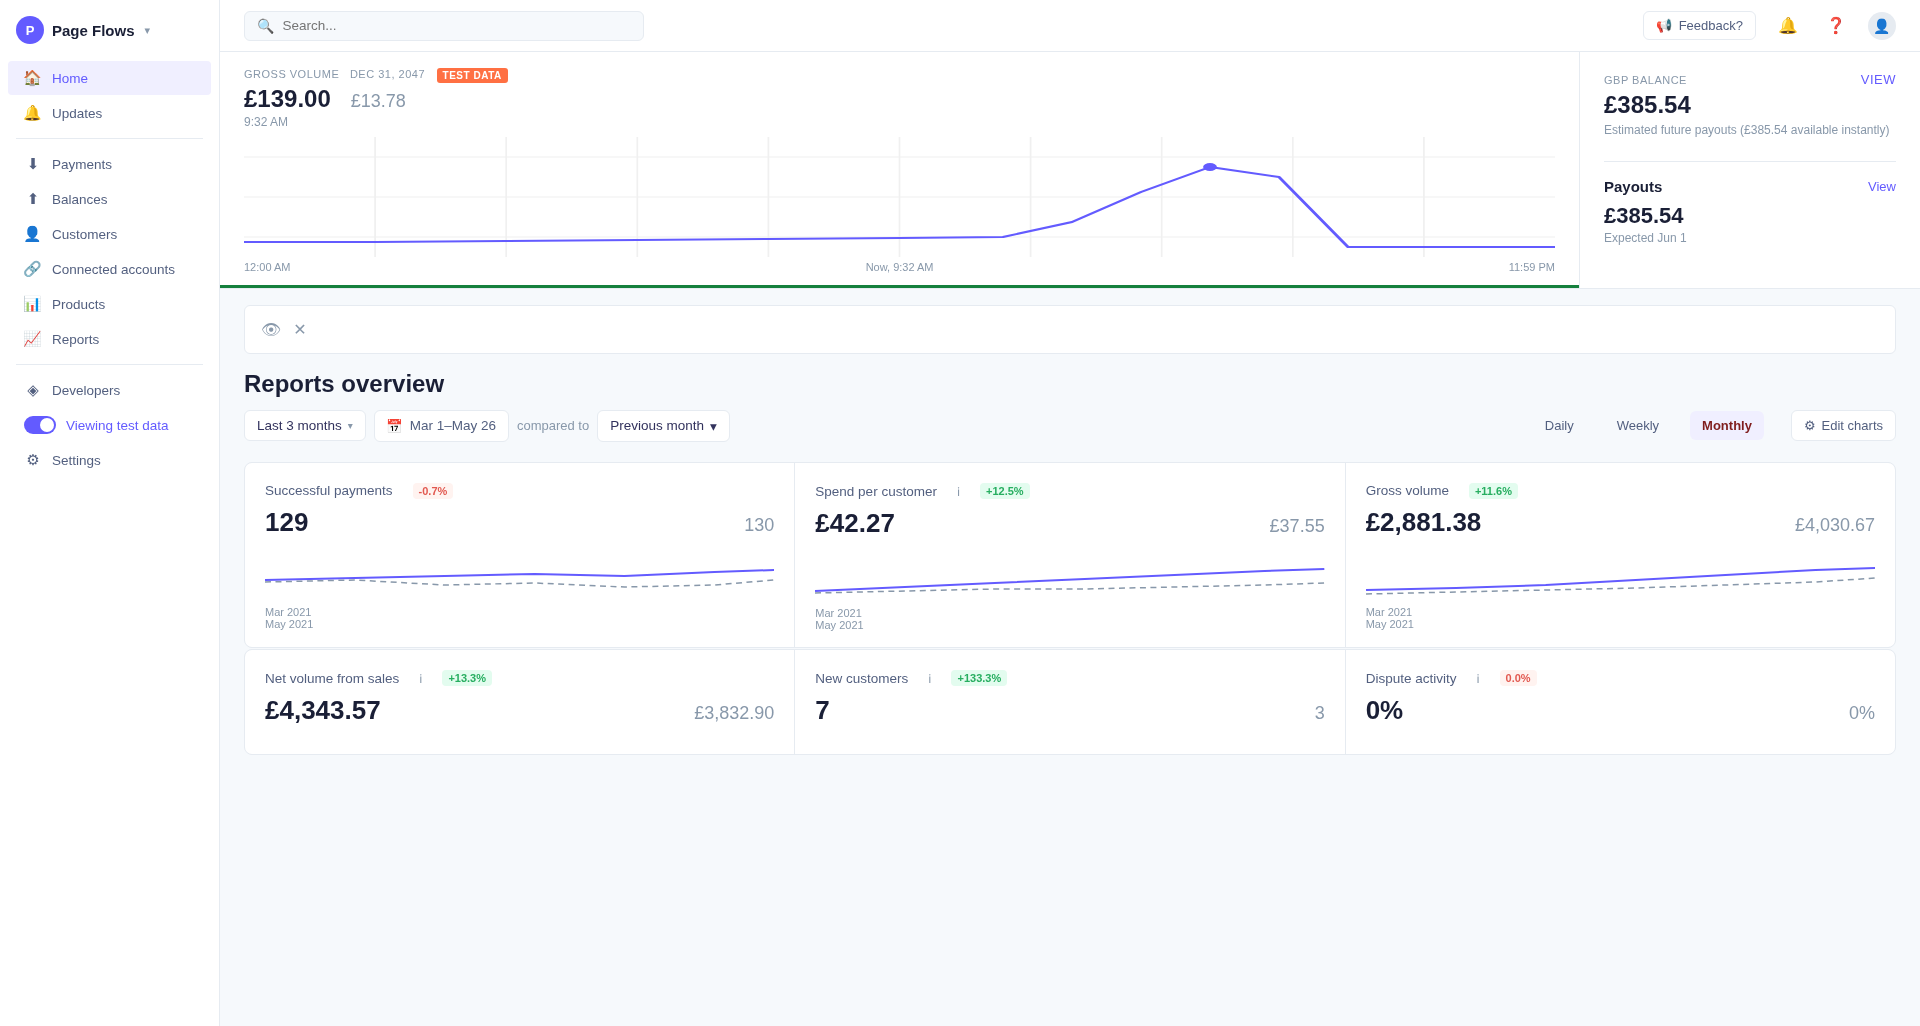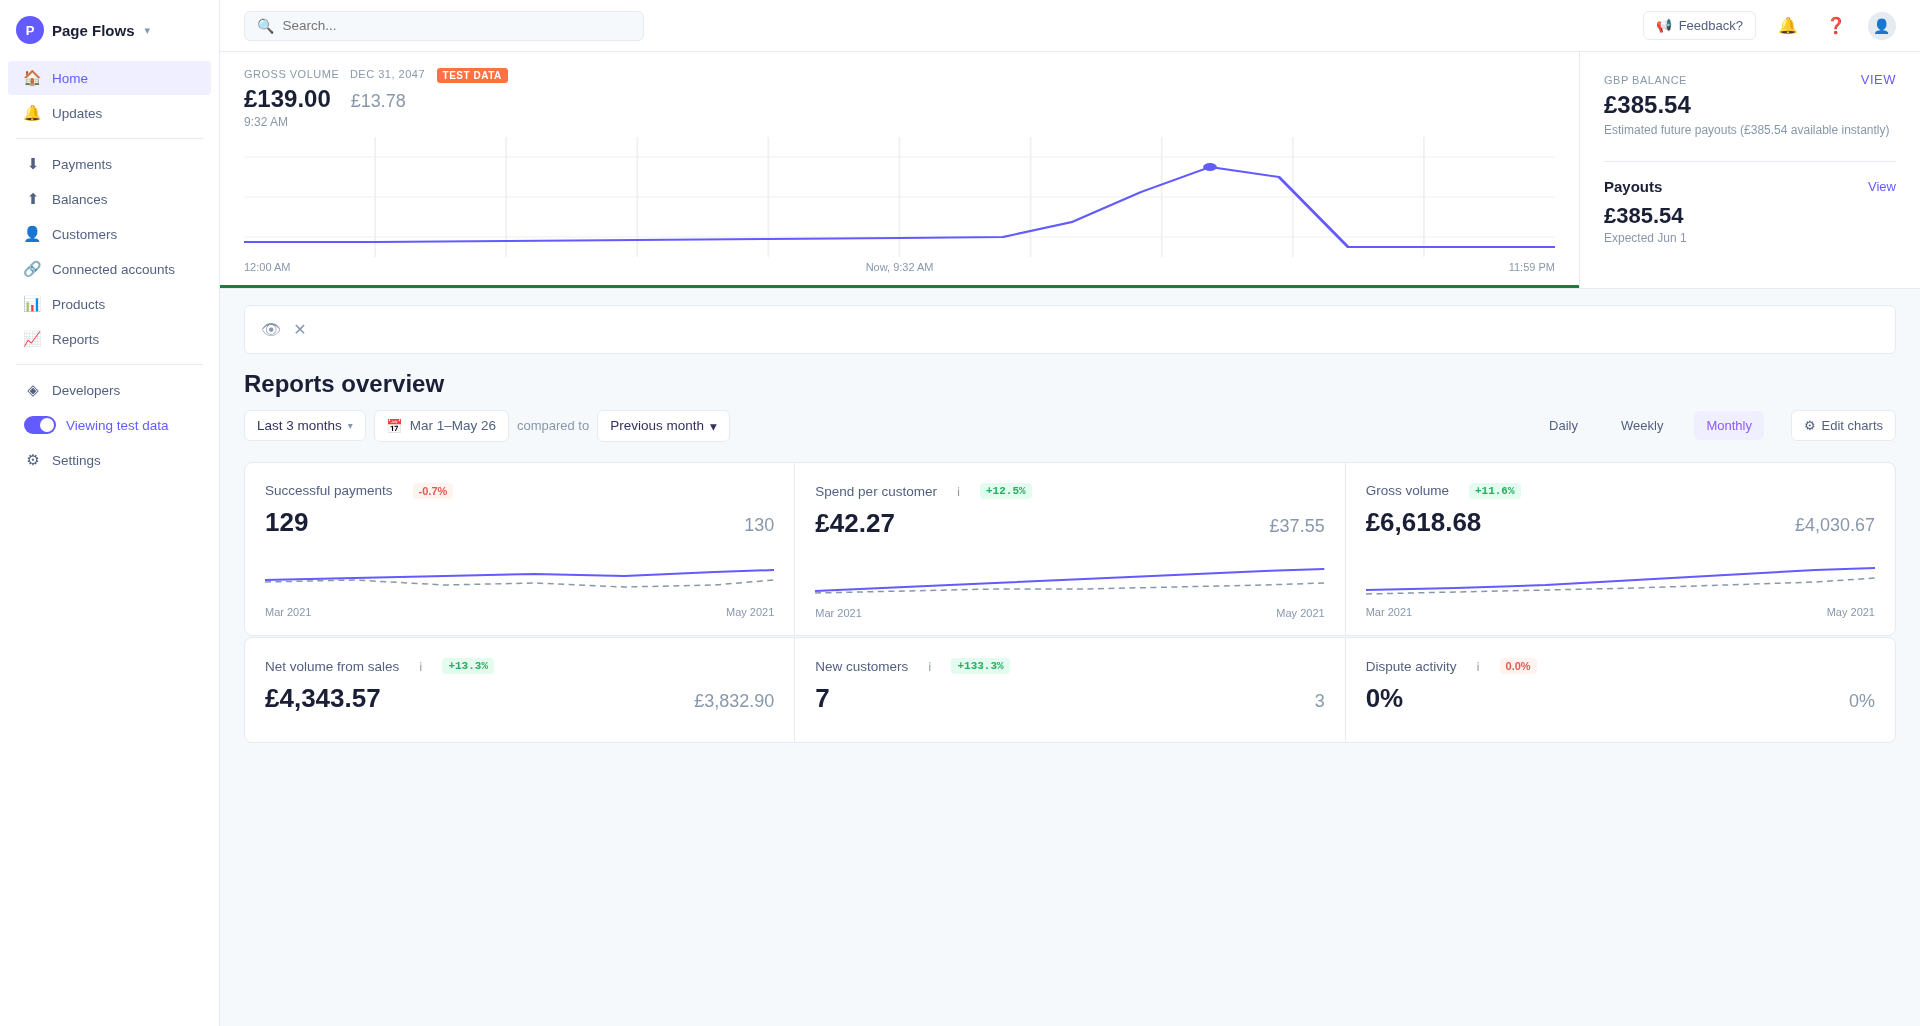--- a/index.html
+++ b/index.html
@@ -194,21 +194,21 @@
     .compared-to { font-size: 13px; color: #8898aa; }
     .prev-month-select {
       display: flex; align-items: center; gap: 6px;
       border: 1px solid #e6ebf1; border-radius: 6px;
       padding: 7px 12px; background: white; cursor: pointer; font-size: 13.5px; color: #32325d;
     }
     .right-controls { margin-left: auto; display: flex; align-items: center; gap: 19px; }
     .period-btn {
       padding: 7px 12px; border-radius: 6px; cursor: pointer; font-size: 13px; color: #525f7f; border: none; background: transparent;
     }
-    .period-btn.active { color: #8b5cf6; font-weight: 400; background: #f0efff; }
+    .period-btn.active { color: #7f1d1d; font-weight: 700; background: #f0efff; }
     .edit-charts-btn {
       display: flex; align-items: center; gap: 6px;
       border: 1px solid #e6ebf1; border-radius: 6px;
       padding: 7px 12px; background: white; cursor: pointer; font-size: 13px; color: #525f7f; margin-left: 8px;
     }
 
     
     .metrics-grid {
       display: grid; grid-template-columns: 1fr 1fr 1fr;
       gap: 1px; background: #e6ebf1;
@@ -216,26 +216,26 @@
     }
     .metric-card {
       background: white; padding: 20px 20px 16px 20px;
     }
     .metric-header { display: flex; align-items: center; gap: 20px; margin-bottom: 8px; }
     .metric-label { font-size: 13.5px; color: #525f7f; font-weight: 500; }
     .metric-badge {
       font-size: 11px; font-weight: 600; padding: 2px 6px; border-radius: 4px;
     }
     .badge-neg { background: #fff3f0; color: #e25950; }
-    .badge-pos { background: #e3fcef; color: #27ae60; font-family: Liberation Mono, monospace; }
+    .badge-pos { background: #e3fcef; color: #27ae60; }
     .metric-values { display: flex; align-items: baseline; justify-content: space-between; margin-bottom: 12px; }
     .metric-main { font-size: 26px; font-weight: 700; color: #1a1f36; }
     .metric-compare { font-size: 18px; color: #8898aa; font-weight: 400; }
     .metric-chart { height: 50px; position: relative; }
-    .metric-dates { display: flex; justify-content: space-between; font-size: 11px; color: #8898aa; margin-top: 6px; }
+    .metric-dates { display: flex; justify-content: space-between; font-size: 11px; color: #8898aa; margin-top: 6px; flex-direction: column; }
 
     .info-icon { color: #8898aa; font-size: 12px; cursor: pointer; }
 
     
     .metrics-grid2 {
       display: grid; grid-template-columns: 1fr 1fr 1fr;
       gap: 1px; background: #e6ebf1;
       border: 1px solid #e6ebf1; border-radius: 8px; overflow: hidden;
       margin-top: 1px;
     }
@@ -478,21 +478,21 @@
             <span>May 2021</span>
           </div>
         </div>
 
         <div class="metric-card">
           <div class="metric-header">
             <span class="metric-label">Gross volume</span>
             <span class="metric-badge badge-pos">+11.6%</span>
           </div>
           <div class="metric-values">
-            <span class="metric-main">£6,618.68</span>
+            <span class="metric-main">£2,881.38</span>
             <span class="metric-compare">£4,030.67</span>
           </div>
           <div class="metric-chart">
             <svg viewBox="0 0 340 50" preserveAspectRatio="none" width="100%" height="50">
               <polyline points="0,40 60,38 120,35 180,30 240,25 300,20 340,18" fill="none" stroke="#635bff" stroke-width="2"></polyline>
               <polyline points="0,44 60,42 120,40 180,38 240,35 300,32 340,28" fill="none" stroke="#8898aa" stroke-width="1.5" stroke-dasharray="4,3"></polyline>
             </svg>
           </div>
           <div class="metric-dates">
             <span>Mar 2021</span>

